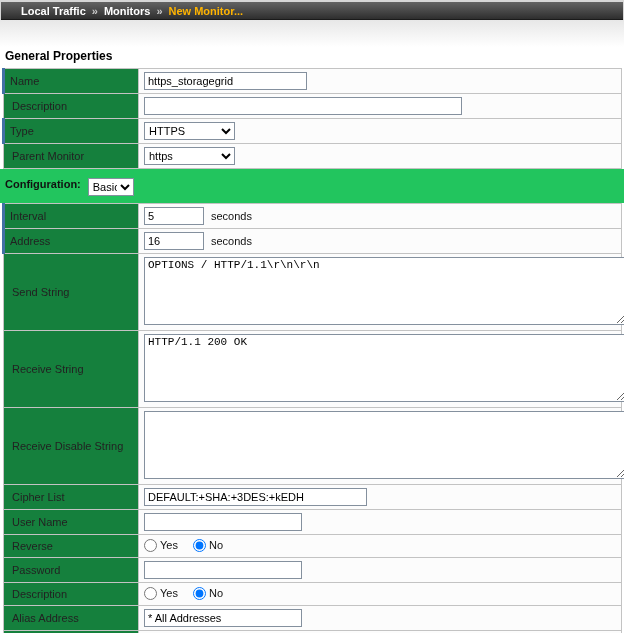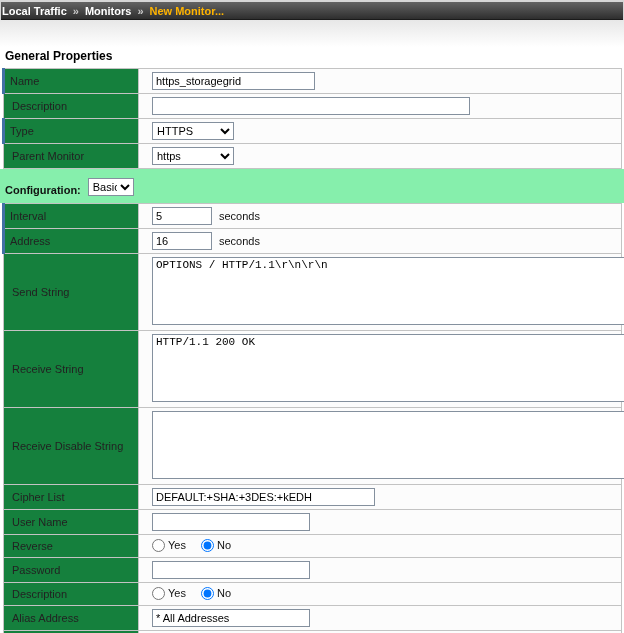--- a/index.html
+++ b/index.html
@@ -10,61 +10,61 @@
     font-size:11px;color:#111;
   }
   .page{width:624px;height:633px;background:#d6d6d6;overflow:hidden}
 
   
   .topbar{
     margin:2px 1px 0 1px;height:17px;
     background:linear-gradient(#636363,#2e2e2e);
     border-bottom:1px solid #1a1a1a;
     display:flex;align-items:center;gap:6px;
-    padding:0 1px;color:#fff;font-weight:bold;font-size:11px;
+    padding:0 20px;color:#fff;font-weight:bold;font-size:11px;
   }
   .topbar .crumb{cursor:pointer}
   .topbar .sep{color:#c9c9c9;font-weight:bold}
   .topbar .current{color:#ffb400}
 
   
   .content{background:#fff;padding-bottom:4px}
   .gap{height:27px;background:linear-gradient(#e7e7e7,#ffffff)}
   .section-title{font-weight:bold;font-size:12px;padding:2px 0 5px 5px;color:#000}
 
   
   table.form{border-collapse:collapse;table-layout:fixed;width:620px;margin:0 2px}
   table.form td{border:1px solid #c3c3c3;vertical-align:middle}
   td.lbl{
     background:#15803d;color:#222;
     padding:3px 4px 3px 8px;font-size:11px;
   }
   td.lbl.req{border-left:3px solid #4270a5;padding-left:5px}
-  td.val{background:#fcfcfc;padding:3px 13px}
+  td.val{background:#fcfcfc;padding:3px 5px}
   tr.std td{height:16px}
 
   
   input.ti,input.pw{
     border:1px solid #84909e;background:#fff;height:16px;
     font-family:"Liberation Sans",sans-serif;font-size:11px;padding:0 3px;
   }
   .w155{width:155px}.w310{width:310px}.w52{width:52px}
   .w215{width:215px}.w150{width:150px}.w45{width:45px}
   select{
     border:1px solid #84909e;background:#fff;height:18px;
     font-family:"Liberation Sans",sans-serif;font-size:11px;
   }
-  select.w105{width:82px}select.w62{width:46px}select.w86{width:86px}
+  select.w105{width:91px}select.w62{width:46px}select.w86{width:86px}
   textarea.ta{
     width:474px;height:64px;border:1px solid #84909e;
     font-family:"Liberation Mono","DejaVu Sans Mono",monospace;
     font-size:11px;padding:1px 3px;resize:both;background:#fff;
   }
   .unit{margin-left:7px;color:#111}
-  .config-bar{display:flex;align-items:flex-end;gap:7px;padding:9px 0 7px 5px;background:#86efac}
+  .config-bar{display:flex;align-items:flex-start;gap:7px;padding:9px 0 7px 5px;background:#22c55e}
   .config-bar .cfg-label{font-weight:bold}
   label.opt{display:inline-flex;align-items:center;margin-right:12px}
   label.opt input{margin:0 3px 0 0;vertical-align:middle}
 </style>
 </head>
 <body>
 
 <div class="page">
 
   <div class="topbar">

